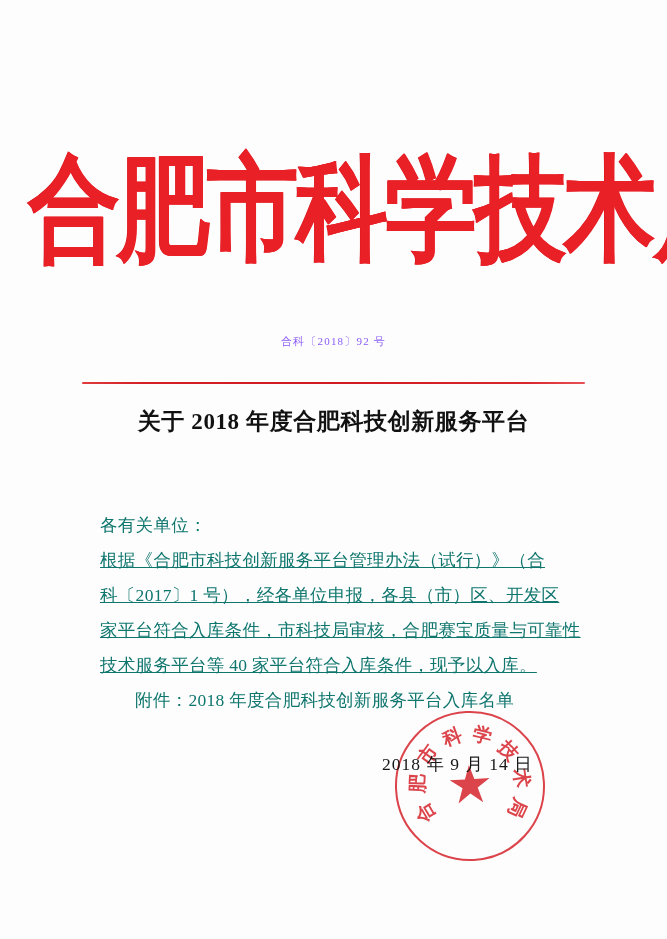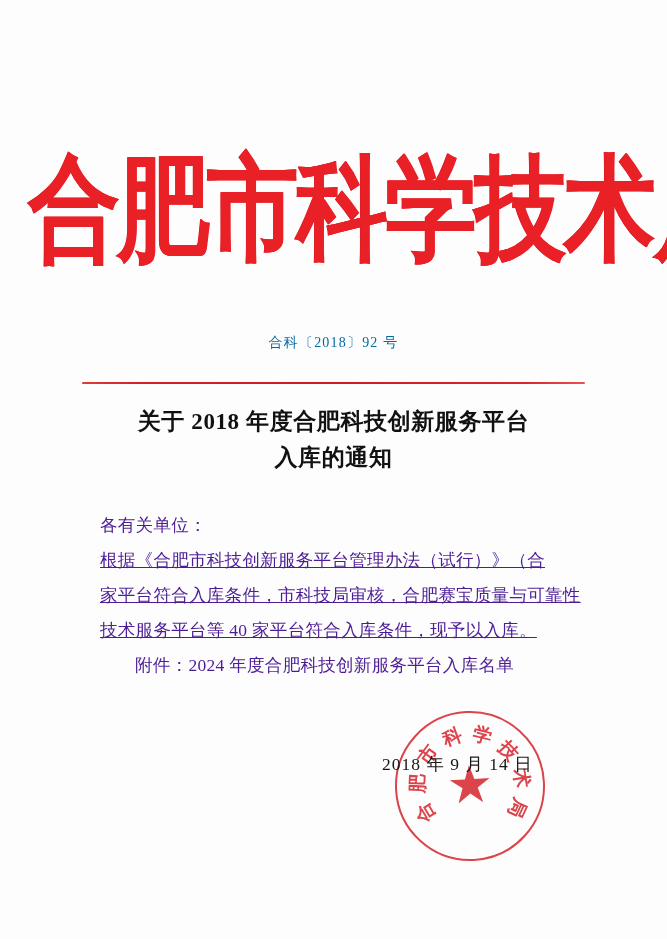--- a/index.html
+++ b/index.html
@@ -44,23 +44,23 @@
     text-shadow: 0.5px 0 0 #ea2027, -0.5px 0 0 #d3161c;
   }
 
   
   .doc-number {
     position: absolute;
     left: 0;
     right: 0;
     top: 334px;
     text-align: center;
-    font-size: 14px;
+    font-size: 11px;
     letter-spacing: 1.2px;
-    color: #0369a1;
+    color: #8b5cf6;
     font-family: "Liberation Serif", "DejaVu Serif", serif;
   }
 
   
   .red-rule {
     position: absolute;
     left: 82px;
     width: 503px;
     top: 382px;
     height: 2.4px;
@@ -86,21 +86,21 @@
 
   
   .body-block {
     position: absolute;
     left: 100px;
     top: 508px;
     width: 470px;
     font-size: 17.5px;
     line-height: 35px;
     letter-spacing: 0.3px;
-    color: #4c1d95;
+    color: #0f766e;
     font-family: "Liberation Serif", "DejaVu Serif", serif;
   }
   .salutation { display: block; }
   .body-para {
     display: block;
     text-align: justify;
     text-justify: inter-character;
     text-decoration: underline;
   }
   .body-line { display: block; white-space: nowrap; }
@@ -175,31 +175,31 @@
   <div class="masthead">
     <span class="masthead-text">合肥市科学技术局文件</span>
   </div>
 
   <div class="doc-number">合科〔2018〕92 号</div>
 
   <div class="red-rule"></div>
 
   <div class="title-block">
     <span class="title-line">关于 2018 年度合肥科技创新服务平台</span>
-    <span class="title-line">入库的通知</span>
   </div>
 
   <div class="body-block">
     <span class="salutation">各有关单位：</span>
     <span class="body-para">
       <span class="body-line">根据《合肥市科技创新服务平台管理办法（试行）》（合</span>
+      <span class="body-line">科〔2017〕1 号），经各单位申报，各县（市）区、开发区</span>
       <span class="body-line">家平台符合入库条件，市科技局审核，合肥赛宝质量与可靠性</span>
       <span class="body-line">技术服务平台等 40 家平台符合入库条件，现予以入库。</span>
     </span>
-    <span class="attach-line">附件：2024 年度合肥科技创新服务平台入库名单</span>
+    <span class="attach-line">附件：2018 年度合肥科技创新服务平台入库名单</span>
   </div>
 
   <div class="seal">
     <div class="seal-inner">
         <span class="seal-char" style="transform: translate(-45.91px, 24.41px) rotate(-118deg);">合</span>
         <span class="seal-char" style="transform: translate(-51.74px, -5.18px) rotate(-84.29deg);">肥</span>
         <span class="seal-char" style="transform: translate(-40.17px, -33.03px) rotate(-50.57deg);">市</span>
         <span class="seal-char" style="transform: translate(-15.08px, -49.77px) rotate(-16.86deg);">科</span>
         <span class="seal-char" style="transform: translate(15.08px, -49.77px) rotate(16.86deg);">学</span>
         <span class="seal-char" style="transform: translate(40.17px, -33.03px) rotate(50.57deg);">技</span>

